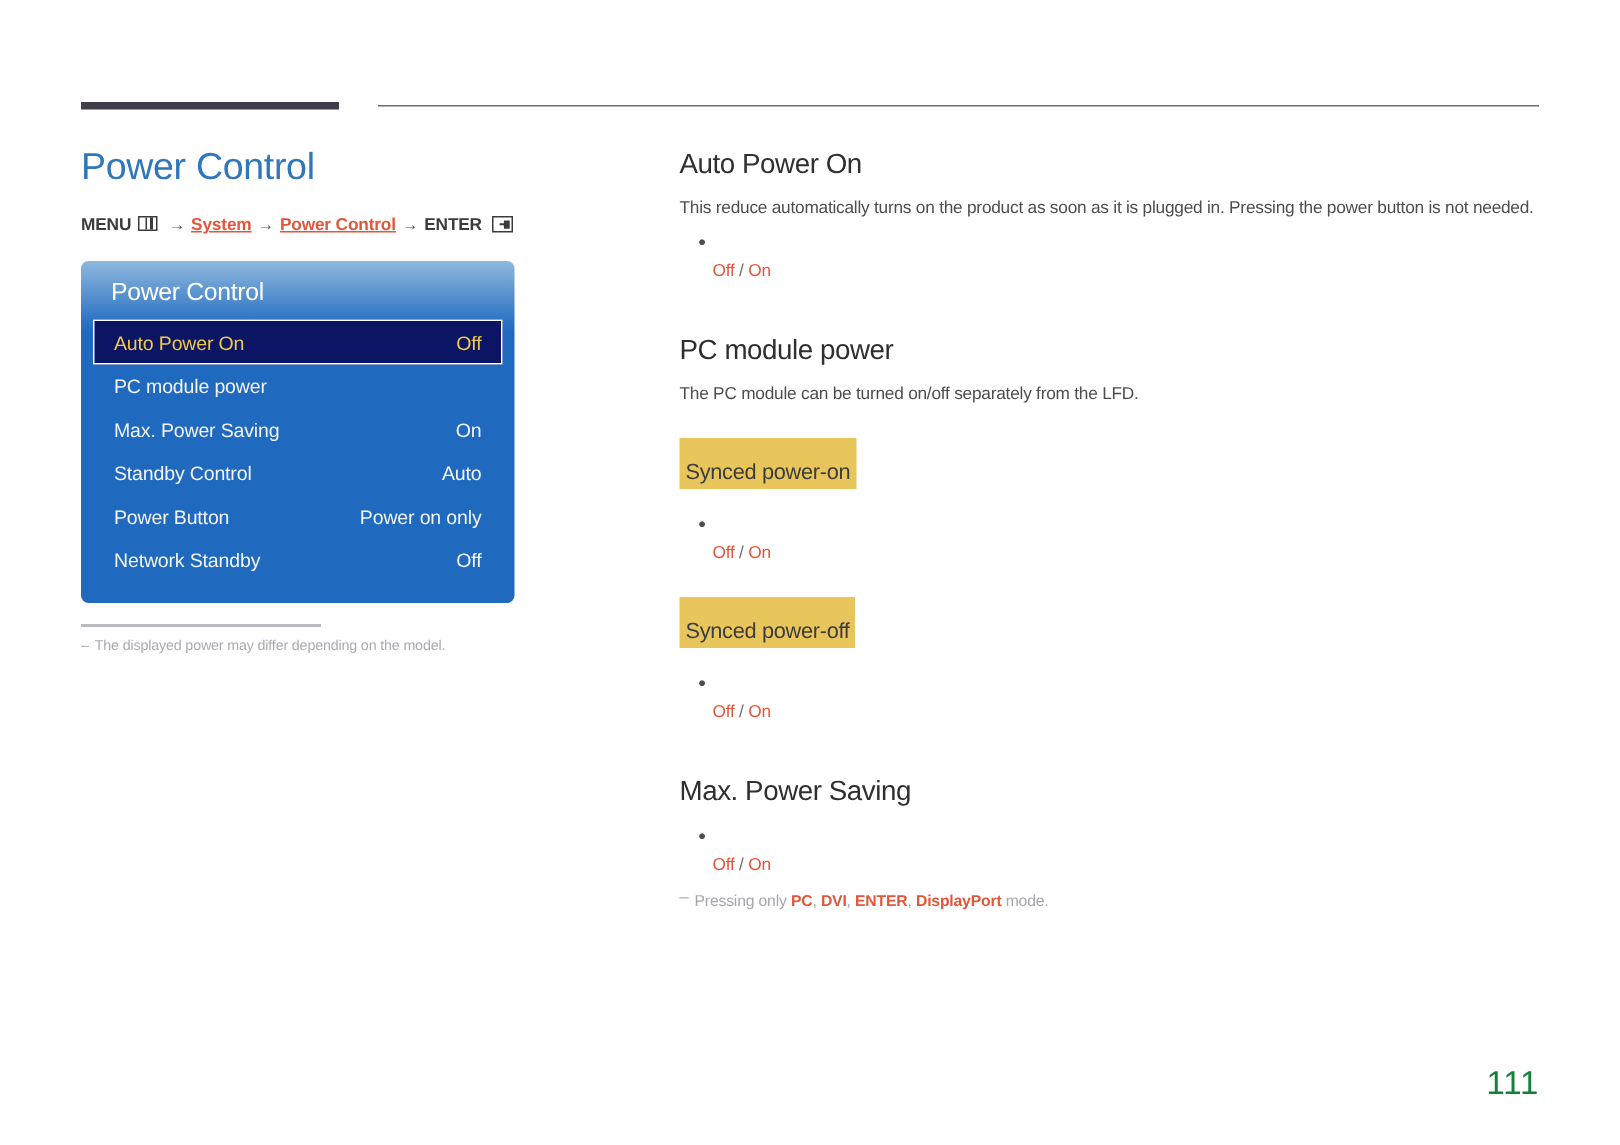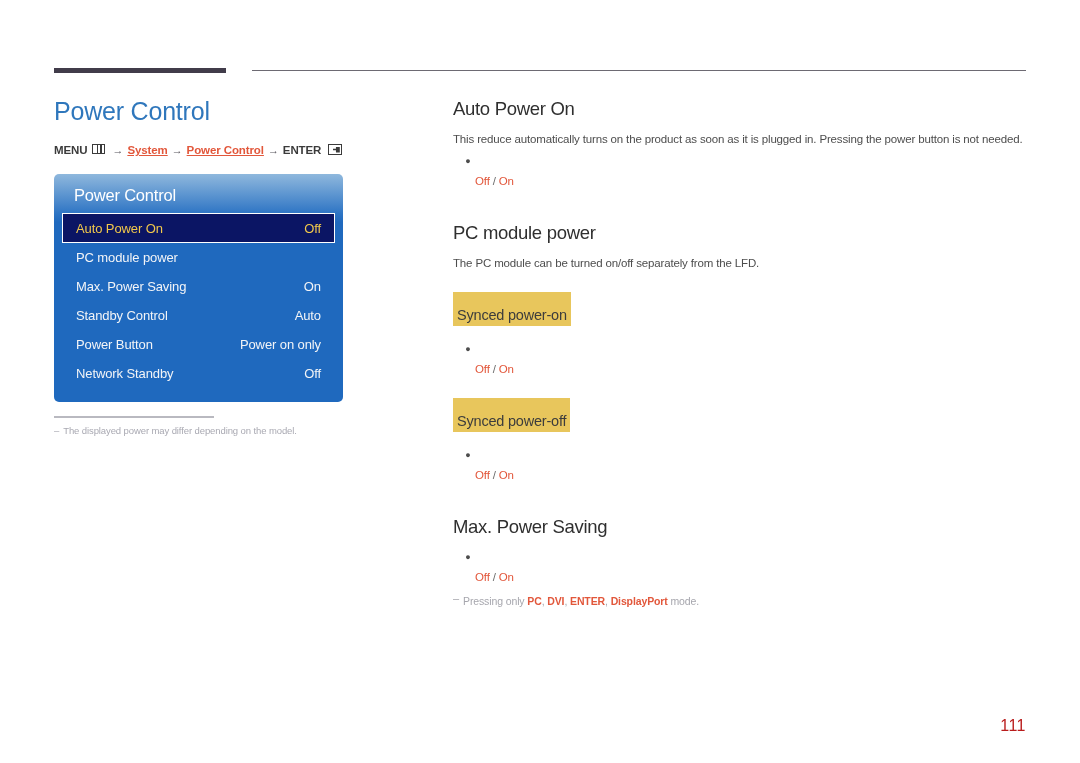--- a/index.html
+++ b/index.html
@@ -231,22 +231,22 @@
     top: -3px;
     font-size: 11px;
   }
   .note-row .m-accent { color: #e2573b; font-weight: bold; text-align: center; }
 
   
   .page-num {
     position: absolute;
     right: 54px;
     bottom: 28px;
-    font-size: 16px;
-    color: #b91c1c;
+    font-size: 22px;
+    color: #15803d;
     letter-spacing: 0.5px;
   }
 </style>
 </head>
 <body>
 
 <div class="hdr-bar-thick"></div>
 <div class="hdr-bar-thin"></div>
 
 <div class="left-col">

